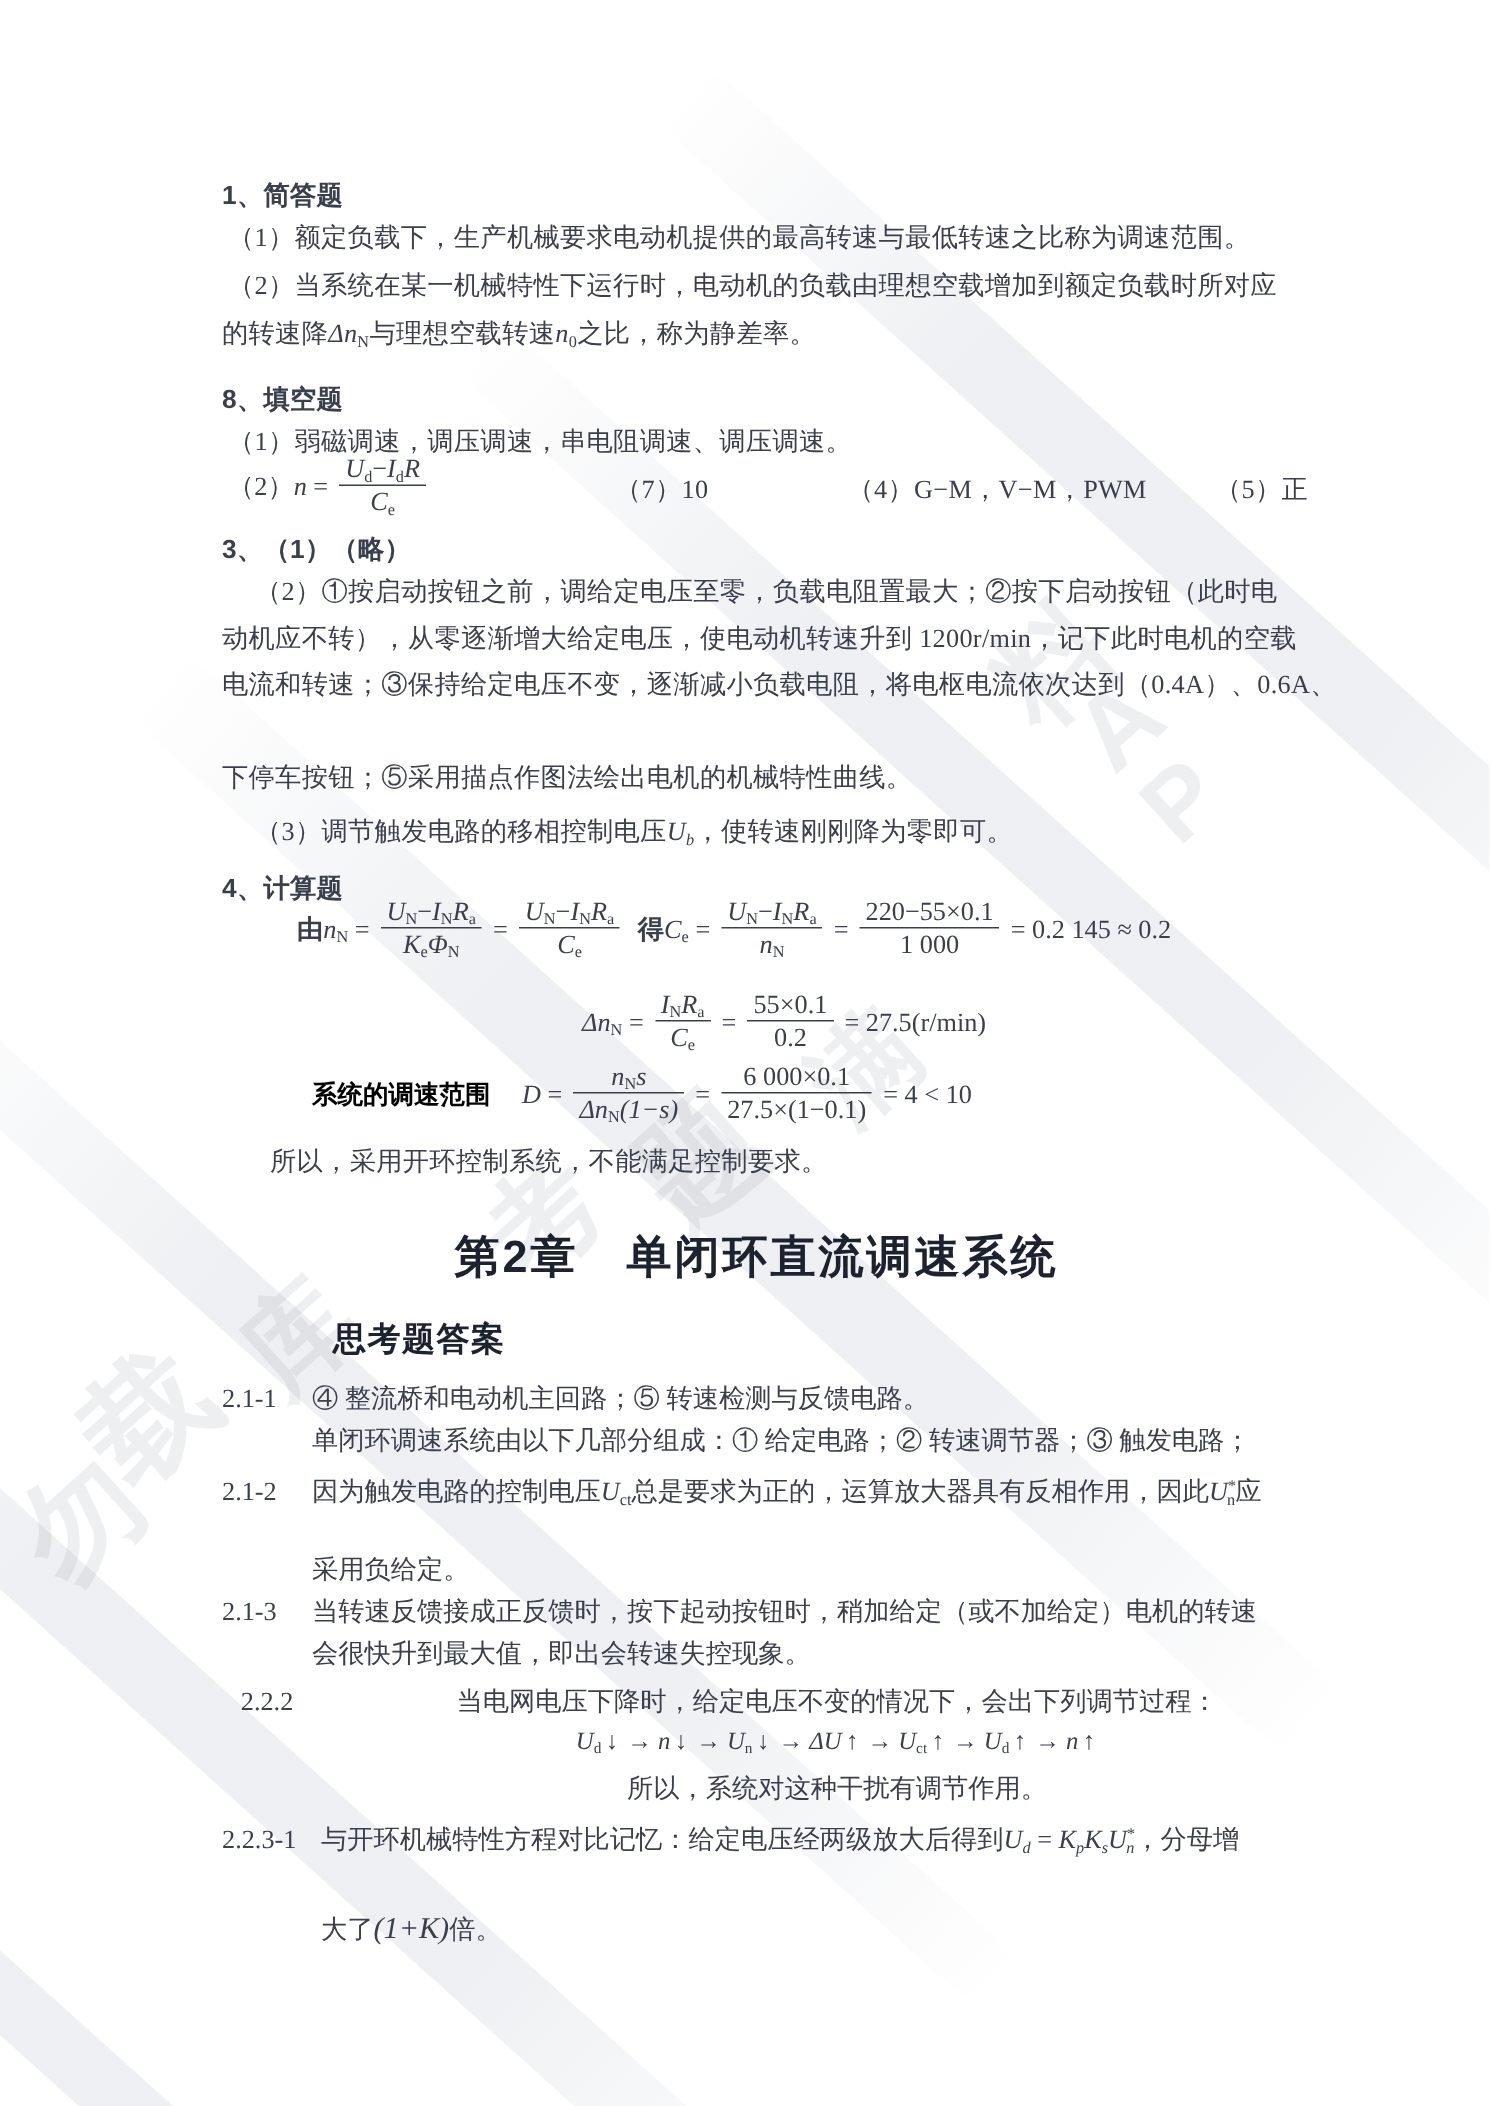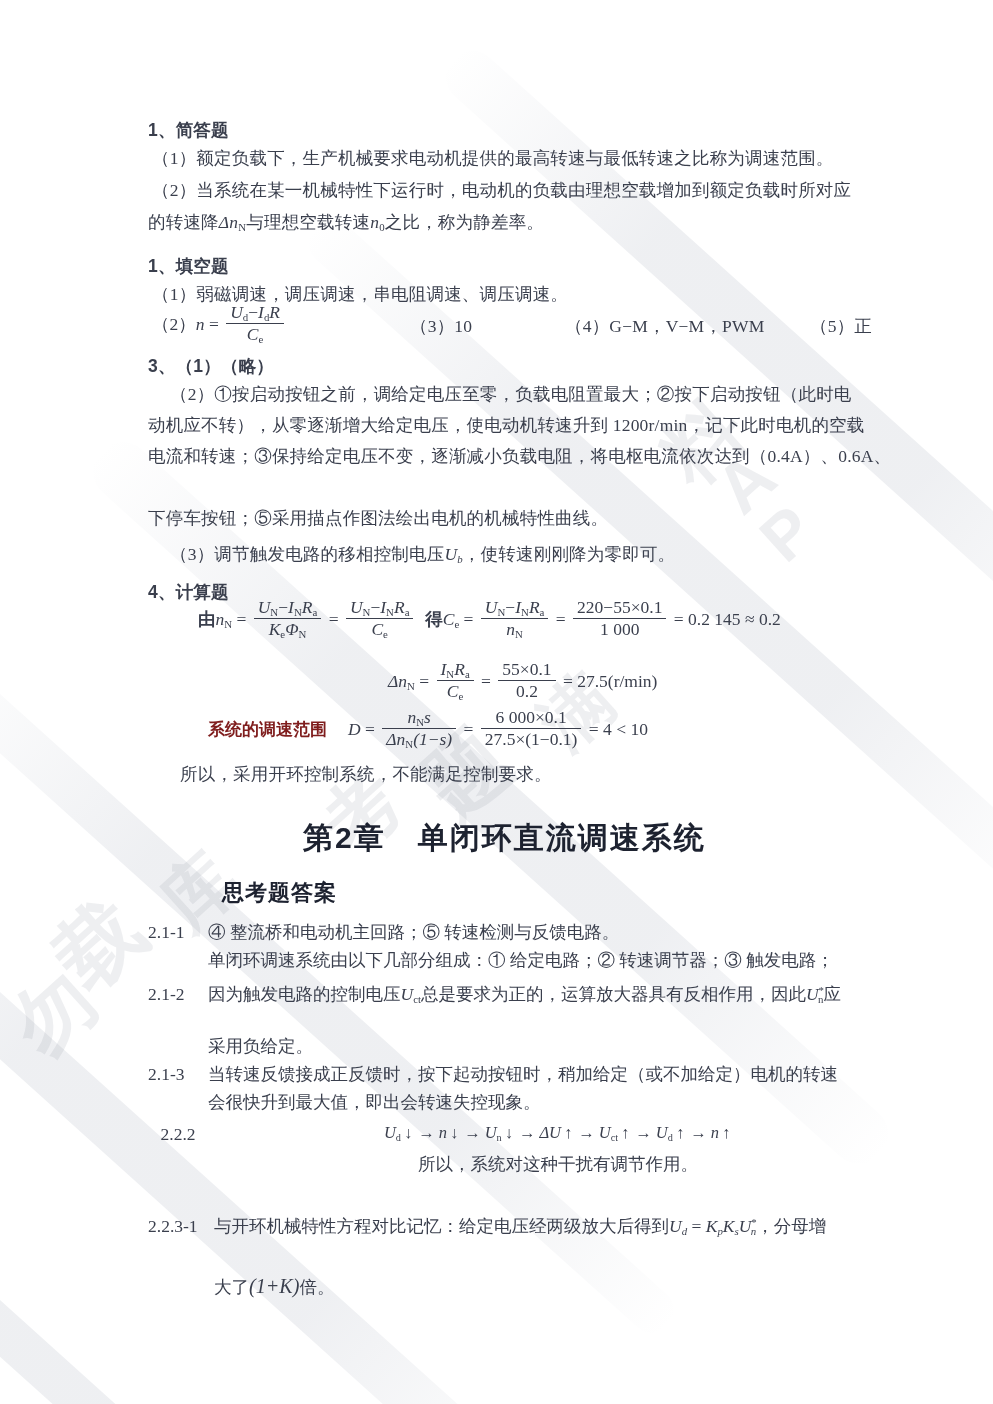--- a/index.html
+++ b/index.html
@@ -117,21 +117,21 @@
     flex: 1 1 auto;
     font-size: 17.5px;
     line-height: 1.62;
   }
   .qa-body .l { display: block; white-space: nowrap; }
 
   .bold-label {
     font-family: Liberation Mono, monospace;
     font-weight: bold;
     font-size: 17px;
-    color: #7f1d1d;
+    color: #000000;
     white-space: nowrap;
     text-align: right;
   }
   .hd {
     font-family: "Liberation Sans", "DejaVu Sans", sans-serif;
     font-weight: bold;
   }
 </style>
 </head>
 <body>
@@ -162,34 +162,34 @@
     <div class="blk ln hd" style="left:148px; top:116px; font-size:17.5px;">1、简答题</div>
 
     <div class="blk ln" style="left:152px; top:144px;">（1）额定负载下，生产机械要求电动机提供的最高转速与最低转速之比称为调速范围。</div>
 
     <div class="blk ln" style="left:152px; top:176px;">（2）当系统在某一机械特性下运行时，电动机的负载由理想空载增加到额定负载时所对应</div>
 
     <div class="blk ln" style="left:148px; top:208px;">
       <span>的转速降</span><span class="m"><span>Δn</span><sub>N</sub></span><span>与理想空载转速</span><span class="m"><span>n</span><sub>0</sub></span><span>之比，称为静差率。</span>
     </div>
 
-    <div class="blk ln hd" style="left:148px; top:252px; font-size:17.5px;">1、填空题</div>
+    <div class="blk ln hd" style="left:148px; top:252px; font-size:17.5px;">8、填空题</div>
 
     <div class="blk ln" style="left:152px; top:280px;">（1）弱磁调速，调压调速，串电阻调速、调压调速。</div>
 
     <div class="blk eq-row" style="left:152px; top:305px;">
       <span>（2）</span><span class="m">n</span>
       <span>=</span>
       <span class="frac">
         <span class="num"><span class="m">U</span><sub>d</sub><span>−</span><span class="m">I</span><sub>d</sub><span class="m">R</span></span>
         <span class="den"><span class="m">C</span><sub>e</sub></span>
       </span>
     </div>
 
-    <div class="blk ln" style="left:410px; top:312px;">（3）10</div>
+    <div class="blk ln" style="left:410px; top:312px;">（7）10</div>
     <div class="blk ln" style="left:565px; top:312px;">（4）G−M，V−M，PWM</div>
     <div class="blk ln" style="left:810px; top:312px;">（5）正</div>
 
     <div class="blk ln hd" style="left:148px; top:352px; font-size:17.5px;">3、（1）（略）</div>
 
     <div class="blk ln" style="left:170px; top:380px;">（2）①按启动按钮之前，调给定电压至零，负载电阻置最大；②按下启动按钮（此时电</div>
     <div class="blk ln" style="left:148px; top:411px;">动机应不转），从零逐渐增大给定电压，使电动机转速升到 1200r/min，记下此时电机的空载</div>
     <div class="blk ln" style="left:148px; top:442px;">电流和转速；③保持给定电压不变，逐渐减小负载电阻，将电枢电流依次达到（0.4A）、0.6A、</div>
     <div class="blk ln" style="left:148px; top:504px;">下停车按钮；⑤采用描点作图法绘出电机的机械特性曲线。</div>
 
@@ -285,20 +285,21 @@
       <div class="qa-num" style="width:60px;">2.1-3</div>
       <div class="qa-body">
         <span class="l">当转速反馈接成正反馈时，按下起动按钮时，稍加给定（或不加给定）电机的转速</span>
         <span class="l">会很快升到最大值，即出会转速失控现象。</span>
       </div>
     </div>
 
     <div class="qa" style="left:148px; top:1120px; width:760px;text-align:center;">
       <div class="qa-num" style="width:60px;">2.2.2</div>
       <div class="qa-body">
+        <span class="l">当电网电压下降时，给定电压不变的情况下，会出下列调节过程：</span>
         <span class="l" id="chain-host" style="font-size:16.5px;"><span class="m">U<sub>d</sub></span><span style="margin: 0px 2px 0px 3px;">↓</span><span style="margin: 0px 4px;">→</span><span class="m">n</span><span style="margin: 0px 2px 0px 3px;">↓</span><span style="margin: 0px 4px;">→</span><span class="m">U<sub>n</sub></span><span style="margin: 0px 2px 0px 3px;">↓</span><span style="margin: 0px 4px;">→</span><span class="m">ΔU</span><span style="margin: 0px 2px 0px 3px;">↑</span><span style="margin: 0px 4px;">→</span><span class="m">U<sub>ct</sub></span><span style="margin: 0px 2px 0px 3px;">↑</span><span style="margin: 0px 4px;">→</span><span class="m">U<sub>d</sub></span><span style="margin: 0px 2px 0px 3px;">↑</span><span style="margin: 0px 4px;">→</span><span class="m">n</span><span style="margin: 0px 2px 0px 3px;">↑</span></span>
         <span class="l" style="margin-top:3px;">所以，系统对这种干扰有调节作用。</span>
       </div>
     </div>
 
     <div class="qa" style="left:148px; top:1212px; width:780px;">
       <div class="qa-num" style="width:66px;">2.2.3-1</div>
       <div class="qa-body">
         <span class="l"><span>与开环机械特性方程对比记忆：给定电压经两级放大后得到</span><span class="m"><span>U</span><sub class="isub">d</sub></span> <span>=</span> <span class="m"><span>K</span><sub class="isub">p</sub></span><span class="m"><span>K</span><sub class="isub">s</sub></span><span class="m"><span>U</span><sup>*</sup><sub class="isub" style="margin-left:-6px">n</sub></span><span>，分母增</span></span>
         <span class="l" style="margin-top:30px; display:block;"><span>大了</span><span class="m" style="font-size:1.15em;">(1+K)</span><span>倍。</span></span>

